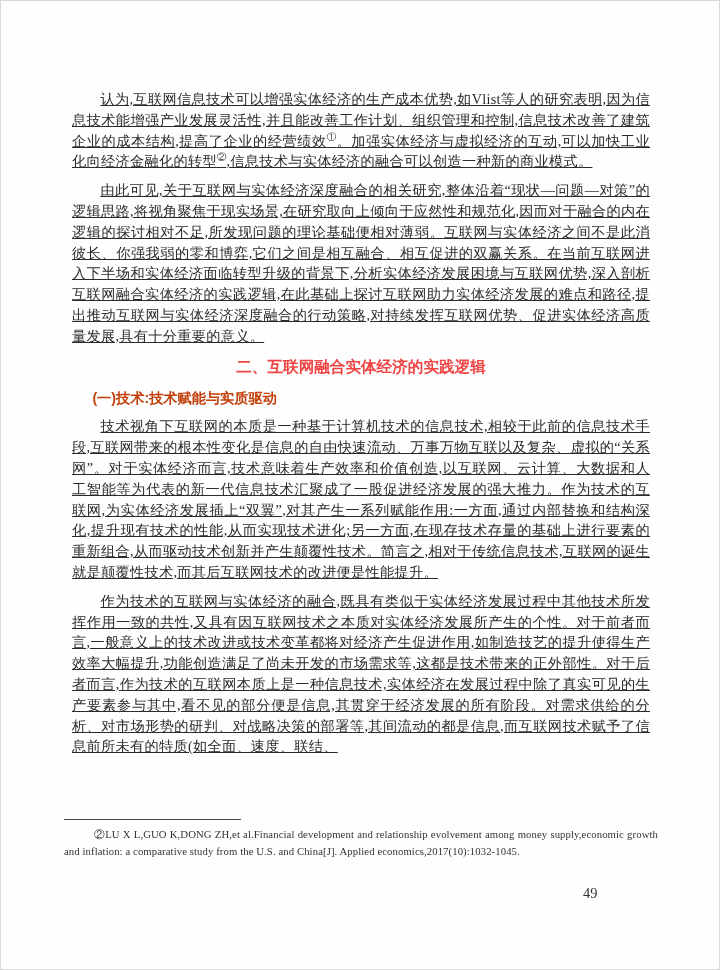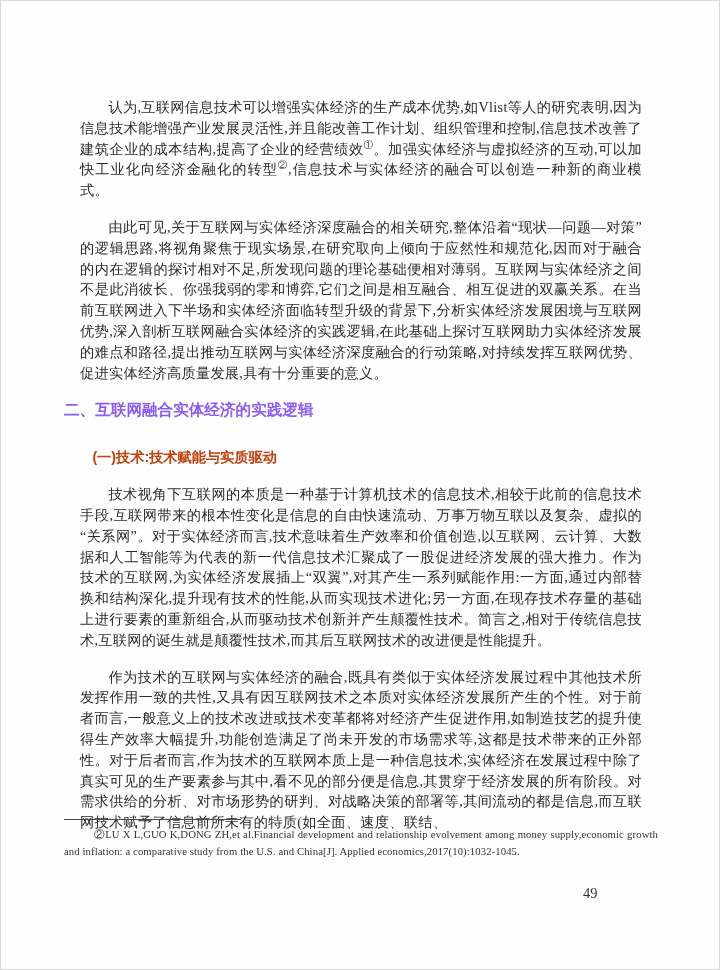--- a/index.html
+++ b/index.html
@@ -14,41 +14,42 @@
     font-family: "Liberation Serif", "DejaVu Serif", serif;
     color: #2b2b2b;
   }
   .content {
     position: absolute;
     left: 63px;
     top: 80px;
     width: 594px;
   }
   .para {
-    margin: 16px;
+    margin: 8px;
     text-indent: 2em;
     text-align: justify;
     font-size: 14.2px;
     line-height: 20.8px;
     letter-spacing: 0.3px;
+    text-decoration: underline;
   }
   .fnref {
     font-size: 9.5px;
     line-height: 0;
     vertical-align: super;
     letter-spacing: 0;
   }
   .section-heading {
-    margin: 9px 0 27px 0;
-    text-align: left;
+    margin: 9px 0 11px 0;
+    text-align: center;
     font-family: "Liberation Sans", "DejaVu Sans", sans-serif;
     font-weight: bold;
     font-size: 15.6px;
     line-height: 21px;
-    color: #8b5cf6;
+    color: #ef4444;
   }
   .subsection-heading {
     margin: 0;
     text-indent: 2em;
     font-family: "Liberation Sans", "DejaVu Sans", sans-serif;
     font-weight: bold;
     font-size: 14.2px;
     line-height: 20.8px;
     color: #c2410c;
   }

